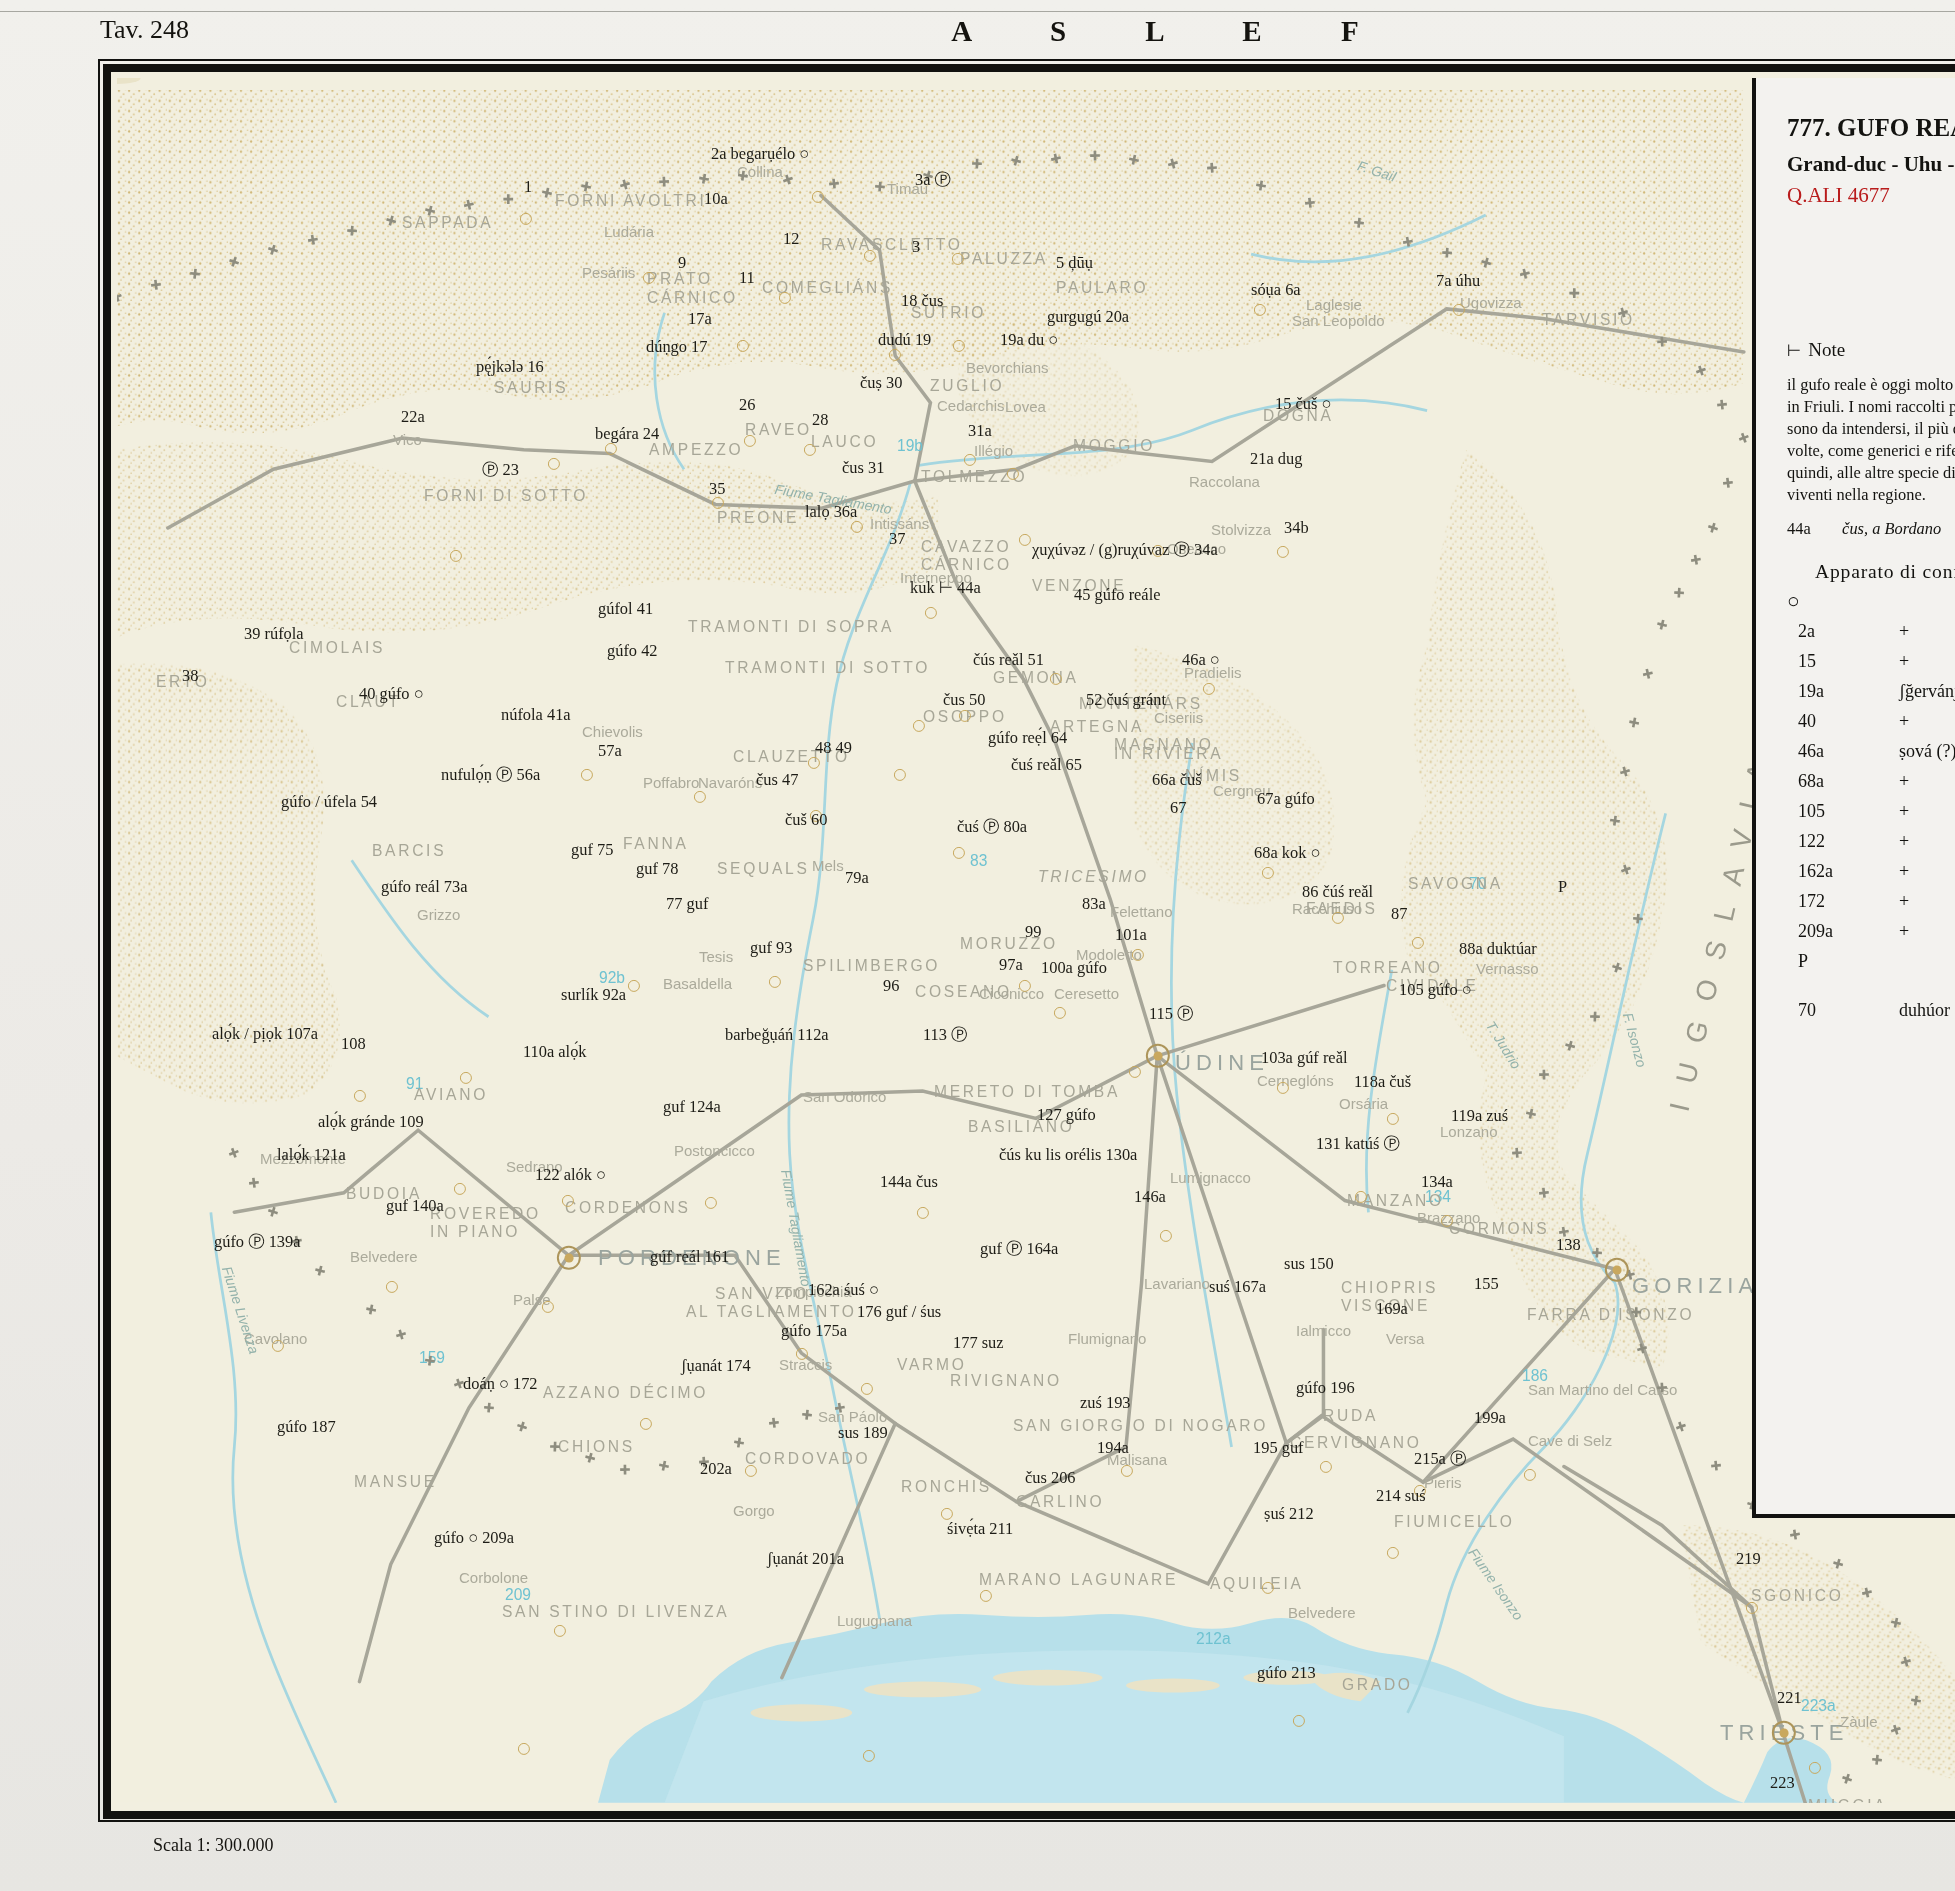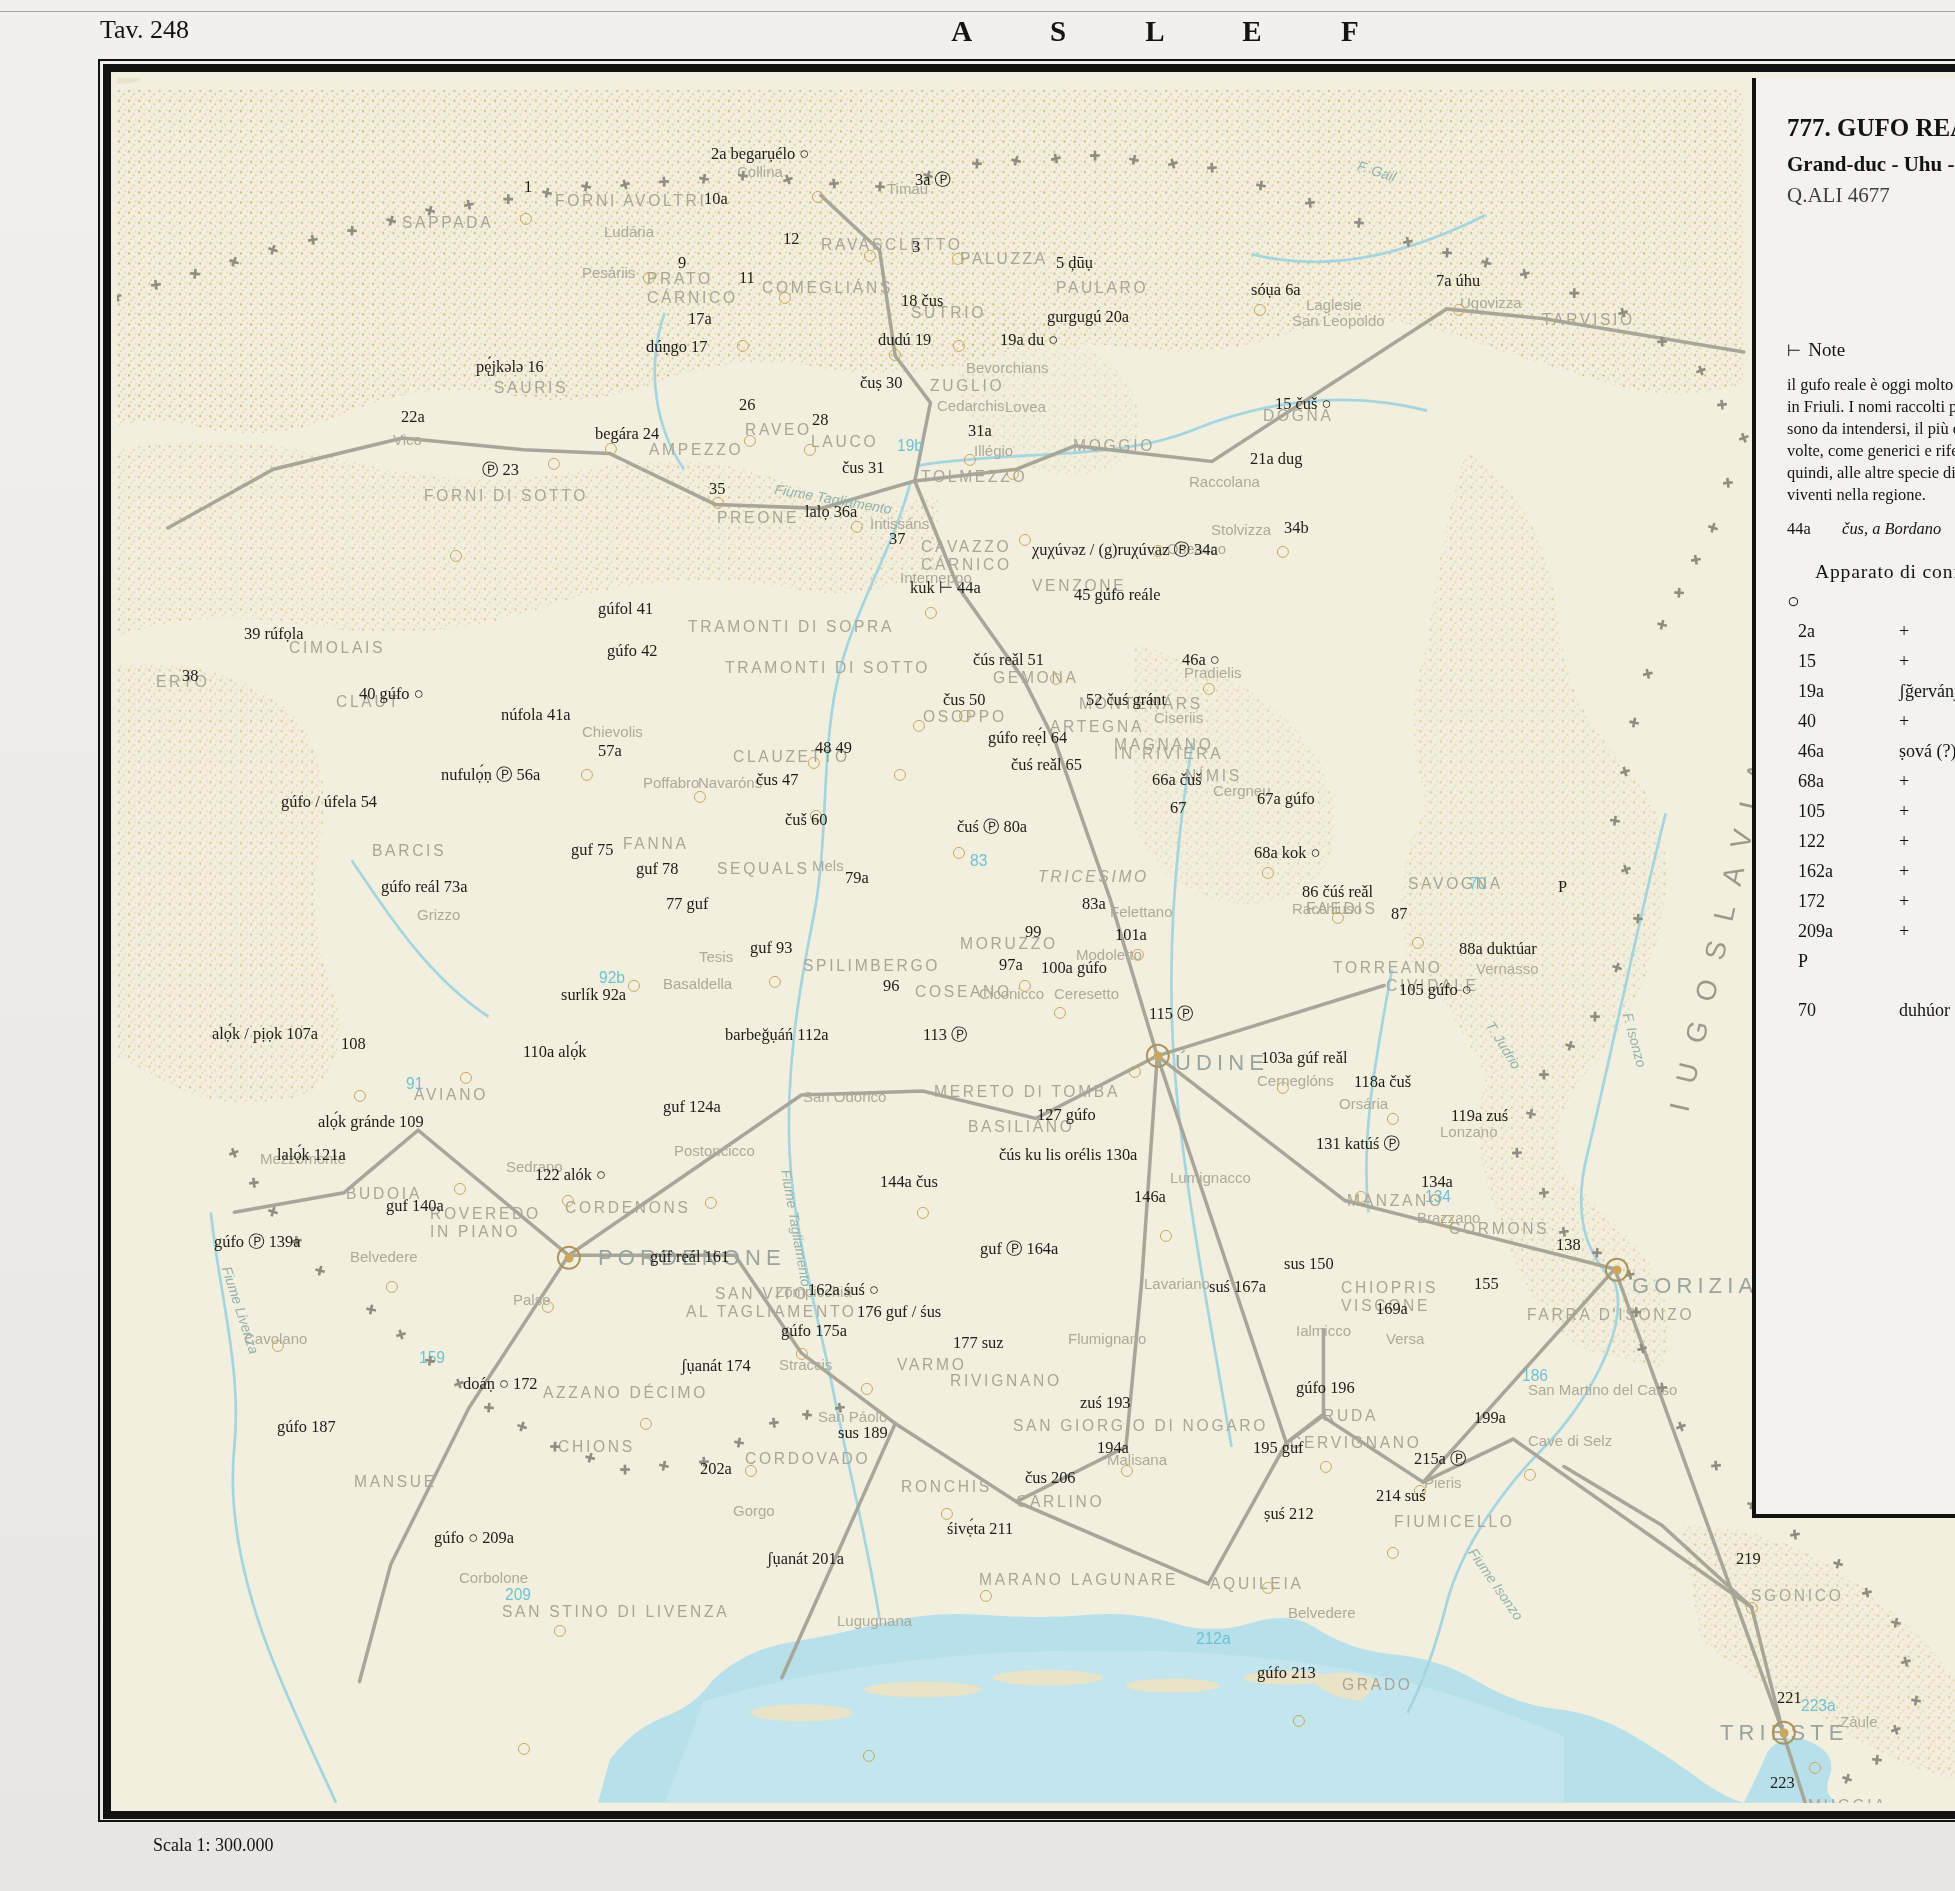--- a/index.html
+++ b/index.html
@@ -22,21 +22,21 @@
   .cy{position:absolute;font:15.6px "Liberation Sans",sans-serif;color:#6fc2d1;white-space:nowrap;transform:translateY(-50%);z-index:11;}
   .reg{position:absolute;font:33px "Liberation Sans",sans-serif;letter-spacing:44px;color:#9b9a8c;white-space:nowrap;z-index:13;}
   .dot{position:absolute;width:10.2px;height:10.2px;border:1.6px solid #c7a85e;border-radius:50%;transform:translate(-50%,-50%);z-index:14;}
   .bull{position:absolute;width:20.3px;height:20.3px;border:2.3px solid #ad955a;border-radius:50%;transform:translate(-50%,-50%);z-index:14;}
   .bull::after{content:"";position:absolute;left:50%;top:50%;width:8.6px;height:8.6px;border-radius:50%;background:#c9a85e;transform:translate(-50%,-50%);}
   .cross{position:absolute;font:bold 13.3px "DejaVu Sans",sans-serif;color:#8e8d7f;transform:translate(-50%,-50%);z-index:13;}
   
   #panel{position:absolute;left:1752px;top:78px;width:565px;height:1436px;background:#f3f2ef;border-left:4.7px solid #121210;border-bottom:4.7px solid #121210;z-index:30;}
   #panel .title{position:absolute;left:31px;top:36px;font-size:25px;font-weight:bold;color:#131310;}
   #panel .subtitle{position:absolute;left:31px;top:74px;font-size:21px;font-weight:bold;color:#131310;}
-  #panel .code{position:absolute;left:31px;top:105px;font-size:21px;color:#404040;}
+  #panel .code{position:absolute;left:31px;top:105px;font-size:21px;color:#b91c1c;}
   #panel .notehdr{position:absolute;left:31px;top:261px;font-size:19px;color:#131310;}
   #panel .notehdr .flag{font-family:"DejaVu Sans",sans-serif;font-size:16.4px;margin-right:7px;}
   #note{position:absolute;left:31px;top:296px;font-size:16.4px;line-height:22px;color:#131310;width:489px;}
   #noteref{position:absolute;left:31px;top:441px;font-size:16.4px;color:#131310;}
   #noteref .rid{display:inline-block;width:51px;}
   #noteref .rtxt i{font-style:italic;}
   #panel .apphdr{position:absolute;left:59px;top:483px;font-size:19.6px;color:#131310;letter-spacing:0.8px;}
   #applist{position:absolute;left:31px;top:508px;width:489px;}
   .approw{display:flex;font-size:18px;color:#131310;height:30px;align-items:center;}
   .approw .aid{display:inline-block;width:66px;text-align:left;padding-left:11px;}

